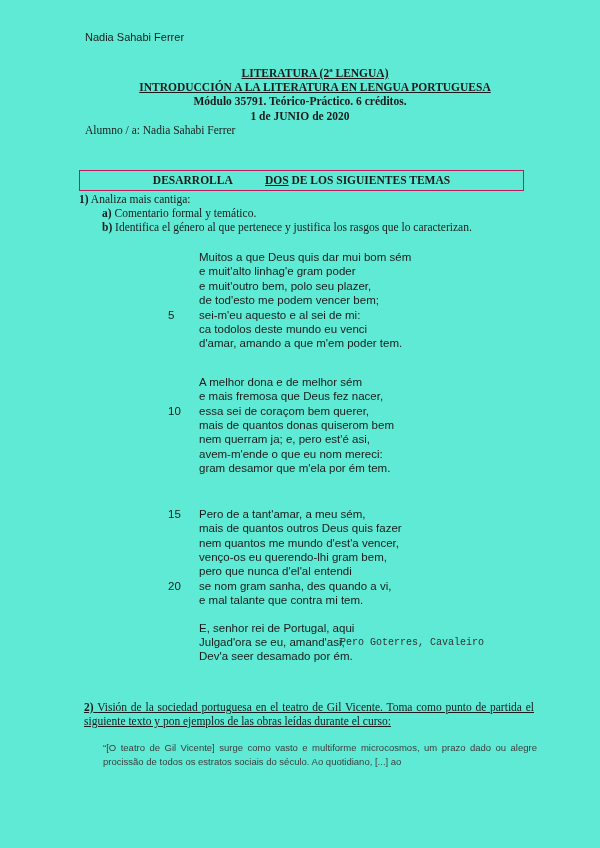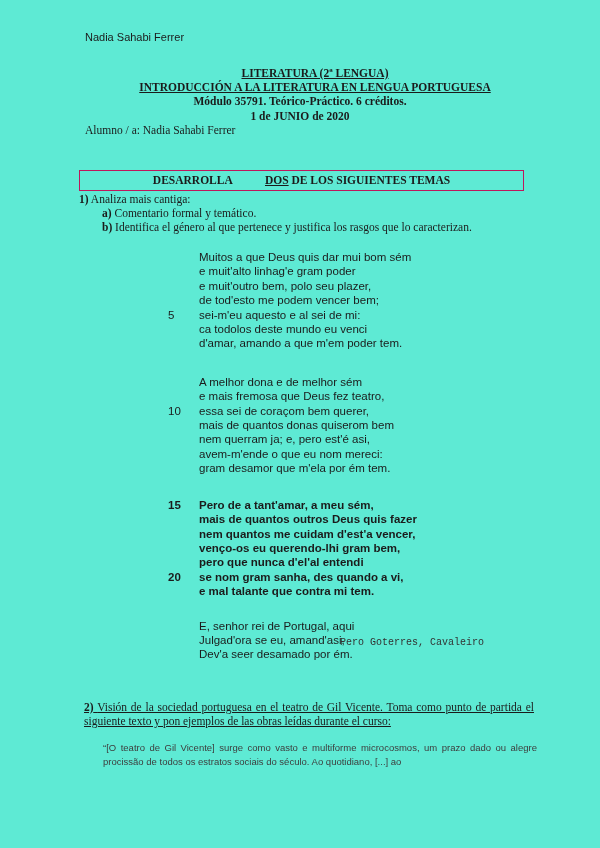--- a/index.html
+++ b/index.html
@@ -68,22 +68,22 @@
 
   .poem {
     position: absolute;
     top: 250px;
     left: 168px;
     font-family: "Liberation Sans", "DejaVu Sans", sans-serif;
     font-size: 11.5px;
     line-height: 14.4px;
   }
   .stanza { margin-bottom: 24px; }
-  .stanza.s2 { margin-bottom: 22px; }
-  .stanza.s3 { margin-bottom: 20px; font-weight: bold; }
+  .stanza.s2 { margin-bottom: 31px; }
+  .stanza.s3 { margin-bottom: 13px; }
   .stanza.s4 { margin-bottom: 0; }
   .pline { display: flex; }
   .lnum { width: 31px; flex: none; }
 
   .attribution {
     position: absolute;
     top: 637px;
     left: 340px;
     font-family: "Liberation Mono", "DejaVu Sans Mono", monospace;
     font-size: 10px;
@@ -181,21 +181,21 @@
           <span>d'amar, amando a que m'em poder tem.</span>
         </div>
     </div>
     <div class="stanza s2">
       <div class="pline">
           <span class="lnum"></span>
           <span>A melhor dona e de melhor sém</span>
         </div>
       <div class="pline">
           <span class="lnum"></span>
-          <span>e mais fremosa que Deus fez teatro,</span>
+          <span>e mais fremosa que Deus fez nacer,</span>
         </div>
       <div class="pline">
           <span class="lnum">10</span>
           <span>essa sei de coraçom bem querer,</span>
         </div>
       <div class="pline">
           <span class="lnum"></span>
           <span>mais de quantos donas quiserom bem</span>
         </div>
       <div class="pline">
@@ -215,21 +215,21 @@
       <div class="pline">
           <span class="lnum">15</span>
           <span>Pero de a tant'amar, a meu sém,</span>
         </div>
       <div class="pline">
           <span class="lnum"></span>
           <span>mais de quantos outros Deus quis fazer</span>
         </div>
       <div class="pline">
           <span class="lnum"></span>
-          <span>nem quantos me cuidam d'est'a vencer,</span>
+          <span>nem quantos me mundo d'est'a vencer,</span>
         </div>
       <div class="pline">
           <span class="lnum"></span>
           <span>venço-os eu querendo-lhi gram bem,</span>
         </div>
       <div class="pline">
           <span class="lnum"></span>
           <span>pero que nunca d'el'al entendi</span>
         </div>
       <div class="pline">

